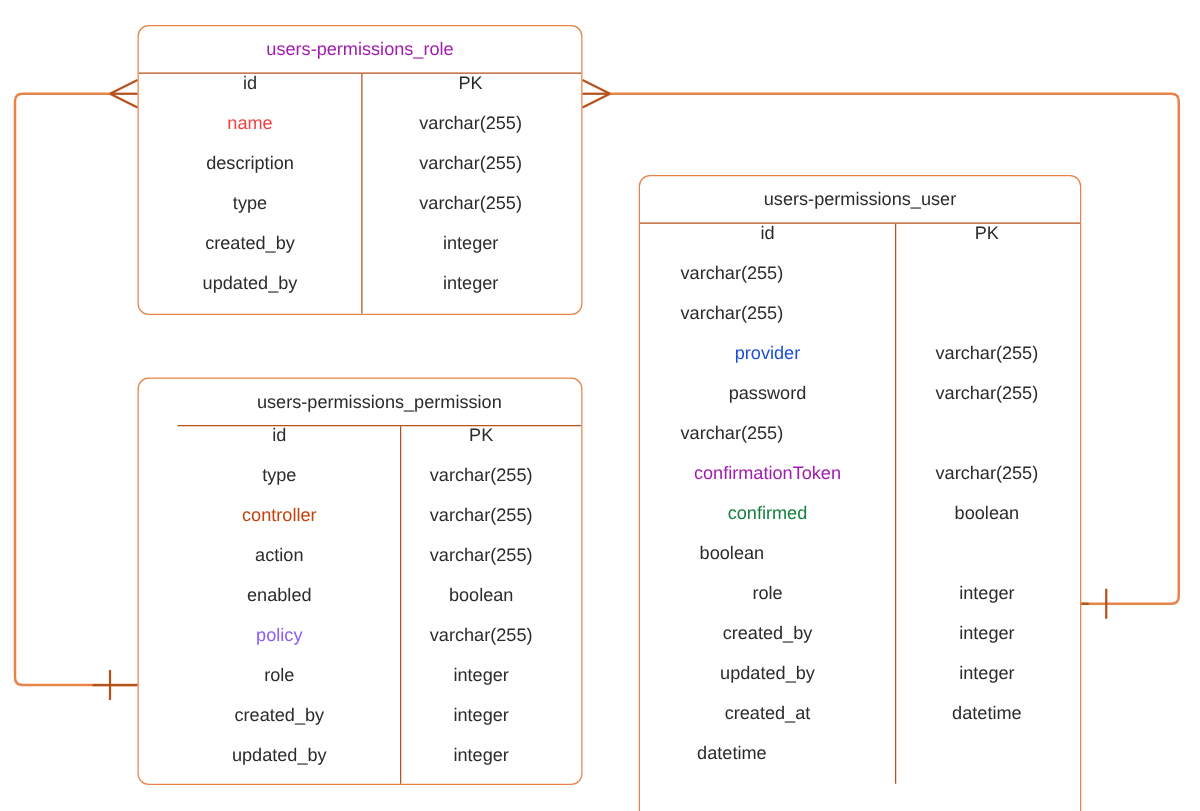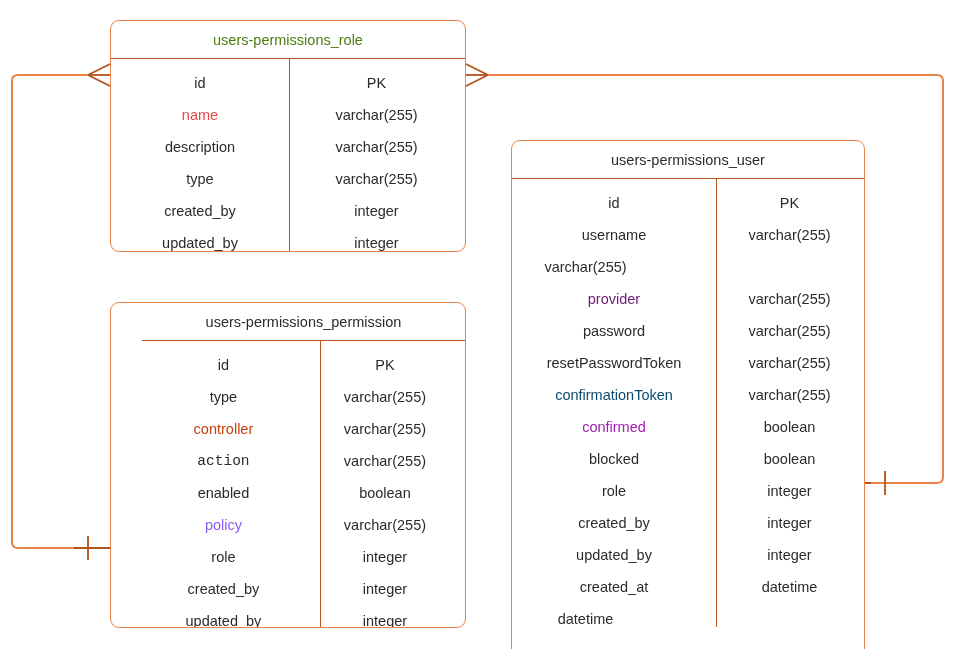--- a/index.html
+++ b/index.html
@@ -49,21 +49,21 @@
   .col-divider {
     position: absolute;
     top: 0;
     bottom: 0;
     width: 0;
     border-left: 1.6px solid #b3521a;
   }
   .attr-row {
     display: flex;
     height: 32px;
-    align-items: flex-end;
+    align-items: flex-start;
   }
   .attr-name,
   .attr-type {
     font-size: 14.5px;
     color: #2b2b2b;
     text-align: center;
     white-space: nowrap;
     overflow: hidden;
   }
 </style>
@@ -92,21 +92,21 @@
             <line x1="488" y1="75" x2="466" y2="86" stroke="#b3521a" stroke-width="1.8"></line>
           </g>
           <line x1="885" y1="471" x2="885" y2="495" stroke="#b3521a" stroke-width="1.8"></line>
           <line x1="871" y1="483" x2="865" y2="483" stroke="#b3521a" stroke-width="1.8"></line>
         </g>
       </g>
   </svg>
 
   <div id="entity-layer">
       <div class="entity" style="left: 110px; top: 20px; width: 356px; height: 232px; border-color: rgb(232, 131, 74);">
-        <div class="entity-title" style="border-bottom-color: rgb(179, 82, 26); color: #4d7c0f;">users-permissions_role</div>
+        <div class="entity-title" style="border-bottom-color: rgb(179, 82, 26); color: #a21caf;">users-permissions_role</div>
         <div class="entity-body">
           <div class="col-divider" style="left: 178px; border-left-color: rgb(179, 82, 26);"></div>
           <div class="attr-row">
             <div class="attr-name" style="width: 178px; color: rgb(43, 43, 43);">id</div>
             <div class="attr-type" style="width: 175px; color: rgb(43, 43, 43);">PK</div>
           </div>
           <div class="attr-row">
             <div class="attr-name" style="width: 178px; color: #ef4444;">name</div>
             <div class="attr-type" style="width: 175px; color: rgb(43, 43, 43);">varchar(255)</div>
           </div>
@@ -138,21 +138,21 @@
           </div>
           <div class="attr-row">
             <div class="attr-name" style="width: 178px; color: rgb(43, 43, 43);">type</div>
             <div class="attr-type" style="width: 175px; color: rgb(43, 43, 43);">varchar(255)</div>
           </div>
           <div class="attr-row">
             <div class="attr-name" style="width: 178px; color: #c2410c;">controller</div>
             <div class="attr-type" style="width: 175px; color: rgb(43, 43, 43);">varchar(255)</div>
           </div>
           <div class="attr-row">
-            <div class="attr-name" style="width: 178px; color: rgb(43, 43, 43); font-family: Liberation Mono, monospace;">action</div>
+            <div class="attr-name" style="width: 178px; color: rgb(43, 43, 43);">action</div>
             <div class="attr-type" style="width: 175px; color: rgb(43, 43, 43);">varchar(255)</div>
           </div>
           <div class="attr-row">
             <div class="attr-name" style="width: 178px; color: rgb(43, 43, 43);">enabled</div>
             <div class="attr-type" style="width: 175px; color: rgb(43, 43, 43);">boolean</div>
           </div>
           <div class="attr-row">
             <div class="attr-name" style="width: 178px; color: #8b5cf6;">policy</div>
             <div class="attr-type" style="width: 175px; color: rgb(43, 43, 43);">varchar(255)</div>
           </div>
@@ -172,48 +172,45 @@
       </div>
       <div class="entity" style="left: 511px; top: 140px; width: 354px; height: 544px; border-color: rgb(232, 131, 74);">
         <div class="entity-title" style="border-bottom-color: rgb(179, 82, 26); color: rgb(43, 43, 43);">users-permissions_user</div>
         <div class="entity-body">
           <div class="col-divider" style="left: 204px; border-left-color: rgb(179, 82, 26);"></div>
           <div class="attr-row">
             <div class="attr-name" style="width: 204px; color: rgb(43, 43, 43);">id</div>
             <div class="attr-type" style="width: 147px; color: rgb(43, 43, 43);">PK</div>
           </div>
           <div class="attr-row">
-            <div class="attr-name" style="width: 204px; color: rgb(43, 43, 43);">username</div>
-            <div class="attr-type" style="width: 147px; color: rgb(43, 43, 43);">varchar(255)</div>
-          </div>
-          <div class="attr-row">
-            <div class="attr-type" style="width: 147px; color: rgb(43, 43, 43);">varchar(255)</div>
-          </div>
-          <div class="attr-row">
-            <div class="attr-name" style="width: 204px; color: #701a75;">provider</div>
+            <div class="attr-type" style="width: 147px; color: rgb(43, 43, 43);">varchar(255)</div>
+          </div>
+          <div class="attr-row">
+            <div class="attr-type" style="width: 147px; color: rgb(43, 43, 43);">varchar(255)</div>
+          </div>
+          <div class="attr-row">
+            <div class="attr-name" style="width: 204px; color: #1d4ed8;">provider</div>
             <div class="attr-type" style="width: 147px; color: rgb(43, 43, 43);">varchar(255)</div>
           </div>
           <div class="attr-row">
             <div class="attr-name" style="width: 204px; color: rgb(43, 43, 43);">password</div>
             <div class="attr-type" style="width: 147px; color: rgb(43, 43, 43);">varchar(255)</div>
           </div>
           <div class="attr-row">
-            <div class="attr-name" style="width: 204px; color: rgb(43, 43, 43);">resetPasswordToken</div>
-            <div class="attr-type" style="width: 147px; color: rgb(43, 43, 43);">varchar(255)</div>
-          </div>
-          <div class="attr-row">
-            <div class="attr-name" style="width: 204px; color: #0c4a6e;">confirmationToken</div>
-            <div class="attr-type" style="width: 147px; color: rgb(43, 43, 43);">varchar(255)</div>
-          </div>
-          <div class="attr-row">
-            <div class="attr-name" style="width: 204px; color: #a21caf;">confirmed</div>
+            <div class="attr-type" style="width: 147px; color: rgb(43, 43, 43);">varchar(255)</div>
+          </div>
+          <div class="attr-row">
+            <div class="attr-name" style="width: 204px; color: #a21caf;">confirmationToken</div>
+            <div class="attr-type" style="width: 147px; color: rgb(43, 43, 43);">varchar(255)</div>
+          </div>
+          <div class="attr-row">
+            <div class="attr-name" style="width: 204px; color: #15803d;">confirmed</div>
             <div class="attr-type" style="width: 147px; color: rgb(43, 43, 43);">boolean</div>
           </div>
           <div class="attr-row">
-            <div class="attr-name" style="width: 204px; color: rgb(43, 43, 43);">blocked</div>
             <div class="attr-type" style="width: 147px; color: rgb(43, 43, 43);">boolean</div>
           </div>
           <div class="attr-row">
             <div class="attr-name" style="width: 204px; color: rgb(43, 43, 43);">role</div>
             <div class="attr-type" style="width: 147px; color: rgb(43, 43, 43);">integer</div>
           </div>
           <div class="attr-row">
             <div class="attr-name" style="width: 204px; color: rgb(43, 43, 43);">created_by</div>
             <div class="attr-type" style="width: 147px; color: rgb(43, 43, 43);">integer</div>
           </div>

